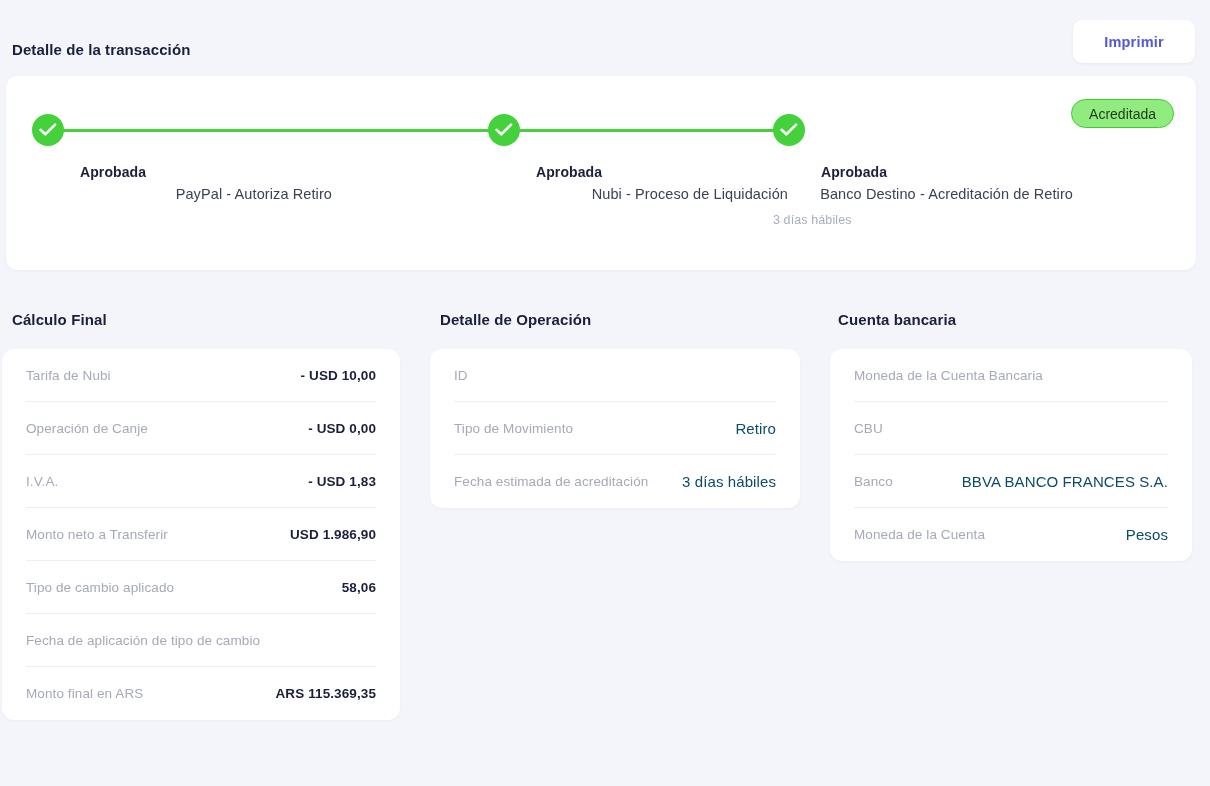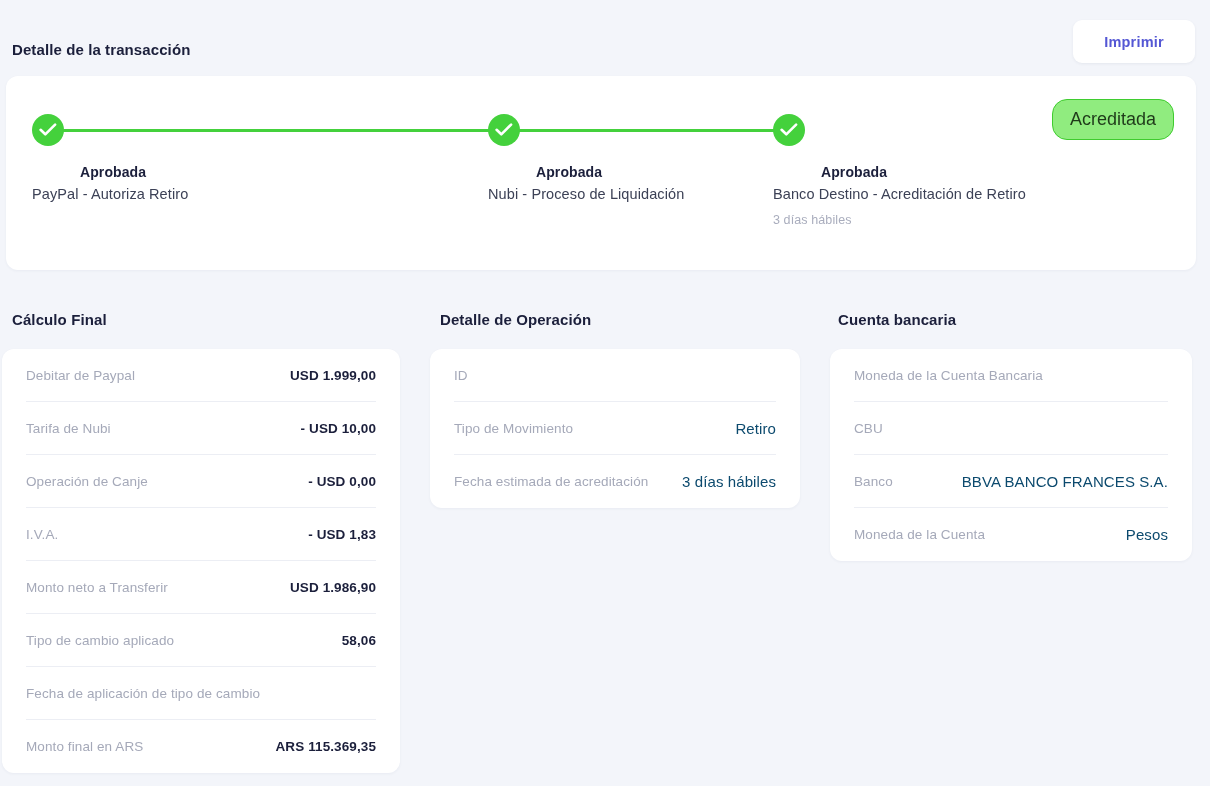--- a/index.html
+++ b/index.html
@@ -65,29 +65,29 @@
     height: 194px;
     background: #ffffff;
     border-radius: 12px;
     box-shadow: 0 1px 3px rgba(40,50,90,0.05);
   }
 
   .status-badge {
     position: absolute;
     right: 22px;
     top: 23px;
-    height: 41px;
+    height: 29px;
     padding: 0 17px;
     display: flex;
     align-items: center;
     background: #90ec7f;
     border: 1.5px solid #3fcc2f;
     border-radius: 15px;
     color: #1f3a1a;
-    font-size: 18px;
+    font-size: 14px;
   }
 
   .steps {
     position: absolute;
     left: 0;
     top: 0;
     width: 1190px;
     height: 194px;
   }
 
@@ -129,20 +129,21 @@
     letter-spacing: 0.1px;
     margin-left: 48px;
   }
 
   .step-desc {
     margin-top: 6px;
     font-size: 14.5px;
     color: #3c4156;
     letter-spacing: 0.1px;
     white-space: nowrap;
+    text-align: right;
   }
 
   .step-note {
     margin-top: 11px;
     font-size: 12.5px;
     color: #a9adbd;
     letter-spacing: 0.1px;
   }
 
   
@@ -255,24 +256,20 @@
 
     </div>
   </div>
 
   <div class="section-heading heading-calc">Cálculo Final</div>
   <div class="section-heading heading-op">Detalle de Operación</div>
   <div class="section-heading heading-bank">Cuenta bancaria</div>
 
   <div class="info-card card-calc">
     <div class="info-row">
-      <span class="row-label">Debitar de Paypal</span>
-      <span class="row-value">USD 1.999,00</span>
-    </div>
-    <div class="info-row">
       <span class="row-label">Tarifa de Nubi</span>
       <span class="row-value">- USD 10,00</span>
     </div>
     <div class="info-row">
       <span class="row-label">Operación de Canje</span>
       <span class="row-value">- USD 0,00</span>
     </div>
     <div class="info-row">
       <span class="row-label">I.V.A.</span>
       <span class="row-value">- USD 1,83</span>

